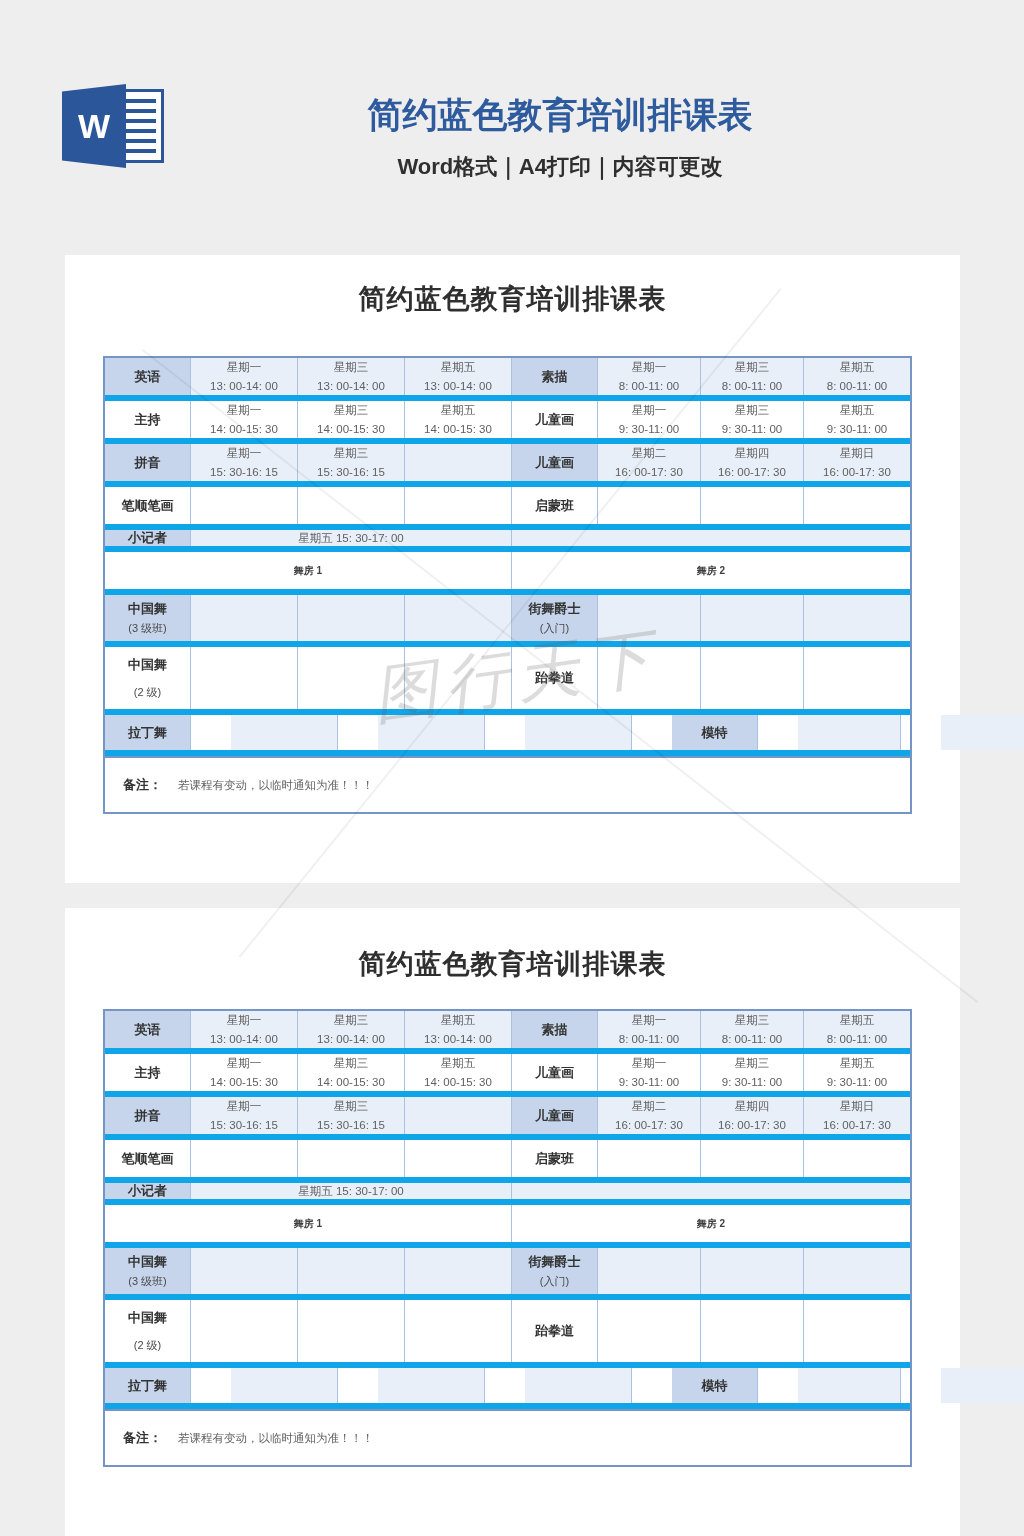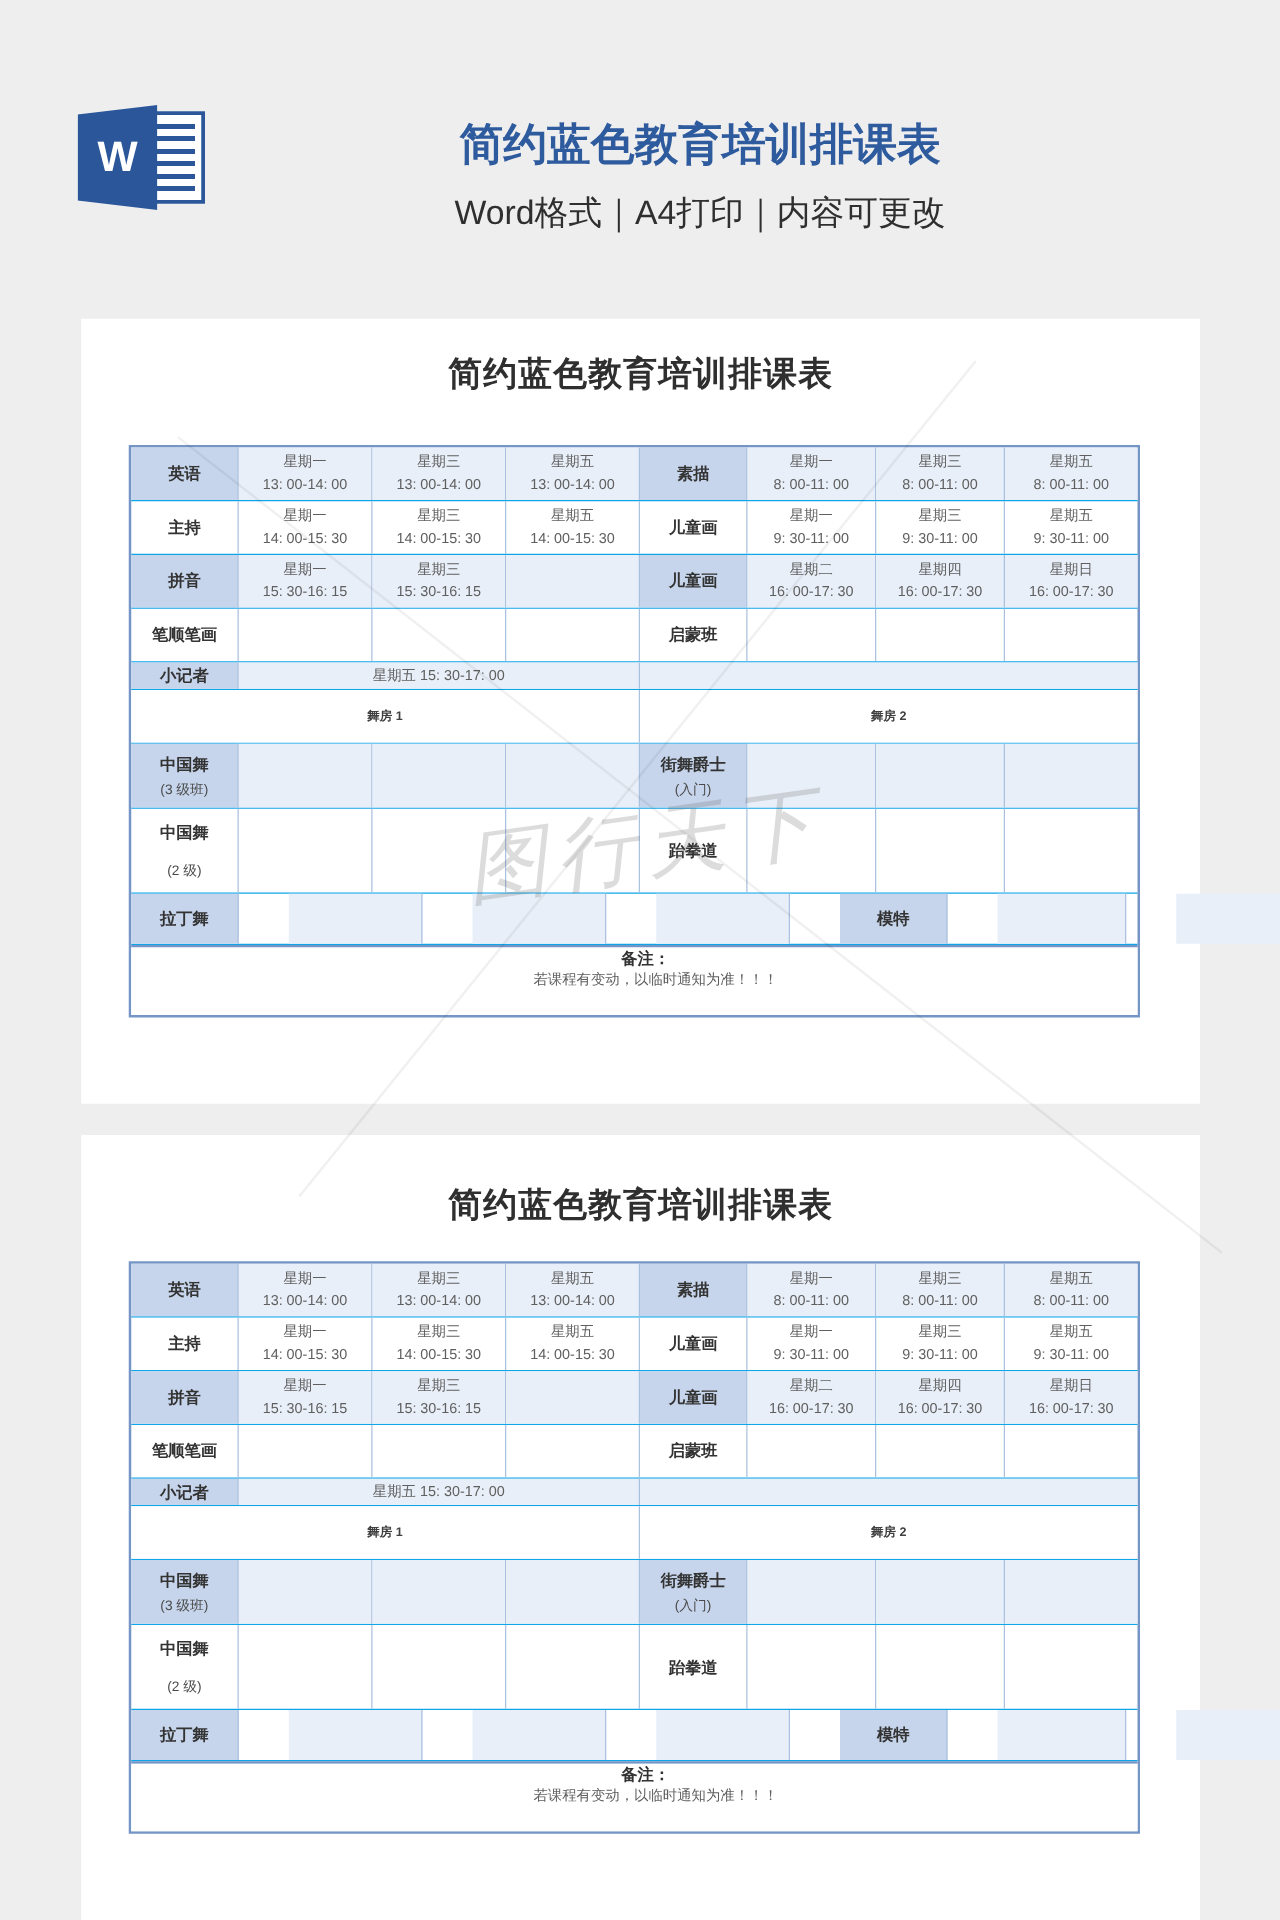--- a/index.html
+++ b/index.html
@@ -18,54 +18,54 @@
                background:#fff; border:3px solid #2b579a; }
   .word-doc-lines { position:absolute; left:8px; top:7px; right:5px; bottom:7px;
                background:repeating-linear-gradient(to bottom,#2b579a 0 4px,transparent 4px 10px); }
   .word-flap { position:absolute; left:0; top:0; width:64px; height:84px; background:#2b579a;
                clip-path:polygon(0 9%,100% 0,100% 100%,0 91%);
                display:flex; align-items:center; justify-content:center; }
   .word-flap span { color:#fff; font-weight:bold; font-size:34px; }
   .header-title { position:absolute; left:100px; right:4px; top:92px; text-align:center;
                font-size:35px; font-weight:bold; color:#2e5a9e; }
   .header-subtitle { position:absolute; left:100px; right:4px; top:152px; text-align:center;
-               font-size:27px; color:#2f2f2f; }
+               font-size:22px; color:#2f2f2f;font-weight:bold; }
 
   
   .page { position:absolute; left:65px; width:895px; background:#ffffff; }
   .page-1 { top:255px; height:628px; }
   .page-2 { top:908px; height:628px; }
   .doc-title { position:absolute; left:0; right:0; top:26px; text-align:center;
                font-size:27px; font-weight:bold; color:#2f2f2f; letter-spacing:1px; }
   .doc-title.t2 { top:38px; }
 
   
   .sch-table { position:absolute; left:38px; top:101px; width:809px;
                border:2px solid #7495c5; background:#fff; }
-  .row { display:grid; border-bottom:1px solid #0ea5e9; }
+  .row { display:grid; border-bottom:6px solid #0ea5e9; }
   .row:last-child { border-bottom:none; }
   .r-sched  { grid-template-columns:86px 107px 107px 107px 86px 103px 103px 106px; }
   .r-merged { grid-template-columns:86px 321px 398px; }
   .r-studio { grid-template-columns:407px 398px; }
   .r-note   { display:flex; border-top:2px solid #7495c5; }
   .h43{height:43px;} .h38{height:22px;} .h52{height:52px;} .h68{height:68px;}
   .h41{height:41px;gap:40px;} .h57{height:56px;}
 
   .cell { display:flex; flex-direction:column; align-items:center; justify-content:center;
           border-right:1px solid #aac1e0; overflow:hidden; }
   .row .cell:last-child { border-right:none; }
   .name { font-size:13px; font-weight:bold; color:#333; }
   .name .sub { font-size:11px; font-weight:normal; color:#4a4a4a; margin-top:3px;text-align:center; }
   .spread { justify-content:space-evenly; }
   .slot { font-size:11.5px; color:#5f5f5f; }
   .slot .day, .slot .time { line-height:1.6; }
   .shaded .name { background:#c6d5eb; }
   .shaded .slot { background:#e9eff8; }
   .studio { font-size:10px; font-weight:bold; color:#404040; background:#fff; }
-  .note-cell { flex-direction:column; justify-content:flex-start; align-items:center;
+  .note-cell { flex-direction:row; justify-content:flex-start; align-items:center;
                width:100%; padding-left:18px; background:#fff; border-right:none; }
   .note-label { font-size:13px; font-weight:bold; color:#333; }
   .note-text  { font-size:11.5px; color:#5f5f5f; margin-left:16px; }
 
   
   .wm-overlay { position:absolute; top:0; left:0; width:1024px; height:1536px;
                 pointer-events:none; z-index:5; }
   .wm-line { position:absolute; border-top:2px solid rgba(0,0,0,0.06); }
   .wm-line-a { width:860px;  left:80px; top:622px; transform:rotate(-51deg); }
   .wm-line-b { width:1060px; left:30px; top:675px; transform:rotate(38deg); }

